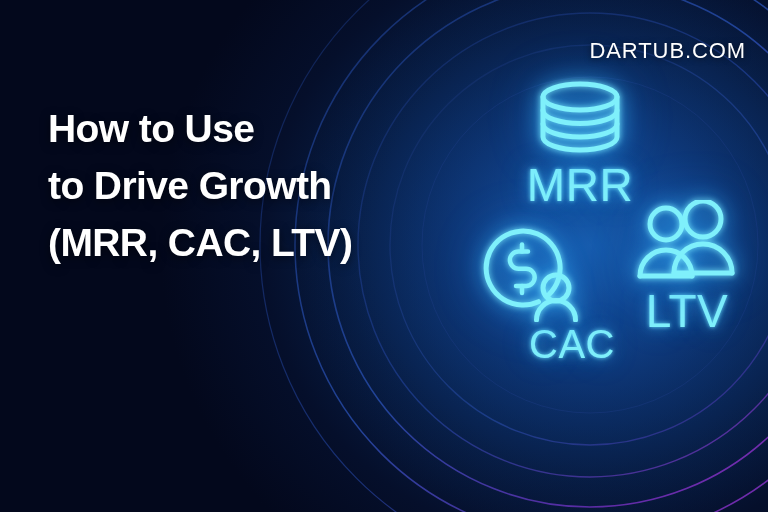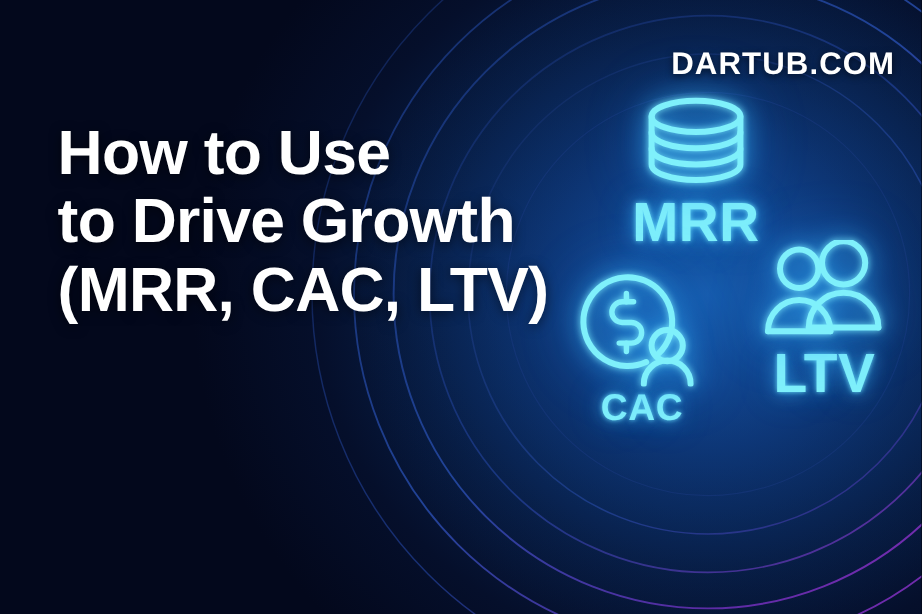--- a/index.html
+++ b/index.html
@@ -36,36 +36,36 @@
   .title-block {
     position: absolute;
     left: 48px;
     top: 100px;
     width: 400px;
     z-index: 6;
   }
   .title-line {
     display: block;
     color: #ffffff;
-    font-size: 52px;
+    font-size: 39px;
     line-height: 57px;
     font-weight: bold;
     letter-spacing: -0.6px;
     white-space: nowrap;
     text-shadow: 0 2px 10px rgba(0,0,0,.55);
   }
 
   
   .brand {
     position: absolute;
     right: 22px;
     top: 38px;
     color: #ffffff;
-    font-size: 26px;
-    font-weight: bold;
+    font-size: 22px;
+    font-weight: normal;
     letter-spacing: 0.9px;
     z-index: 7;
     text-shadow: 0 1px 6px rgba(0,0,0,.6);
   }
 
   
   .graphic {
     position: absolute;
     left: 400px;
     top: 0;
@@ -73,32 +73,32 @@
     height: 512px;
     z-index: 5;
   }
   .metric {
     position: absolute;
     text-align: center;
   }
   .metric-label {
     display: block;
     color: #7ff0fb;
-    font-weight: bold;
+    font-weight: normal;
     letter-spacing: 0.5px;
     line-height: 1;
     text-shadow:
       0 0 4px rgba(110,230,255,.95),
       0 0 14px rgba(60,190,255,.75),
       0 0 30px rgba(30,150,255,.45);
   }
   .m-mrr { left: 100px; top: 80px; width: 160px; }
   .m-mrr .metric-label { font-size: 46px; margin-top: 6px; }
   .m-cac { left: 55px; top: 222px; width: 160px; }
-  .m-cac .metric-label { font-size: 31px; margin-top: 2px; }
+  .m-cac .metric-label { font-size: 40px; margin-top: 2px; text-align: right; }
   .m-ltv { left: 212px; top: 200px; width: 150px; }
   .m-ltv .metric-label { font-size: 46px; margin-top: 4px; }
 
   .icon-svg {
     display: block;
     margin: 0 auto;
     filter:
       drop-shadow(0 0 3px rgba(120,235,255,.95))
       drop-shadow(0 0 10px rgba(60,190,255,.7))
       drop-shadow(0 0 22px rgba(25,140,255,.45));

